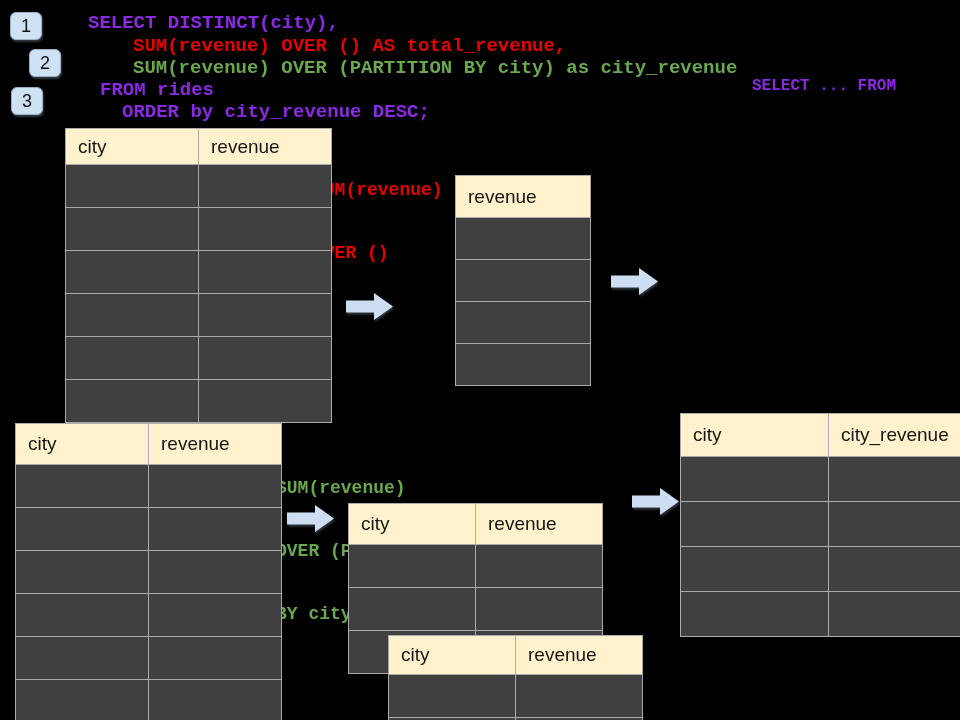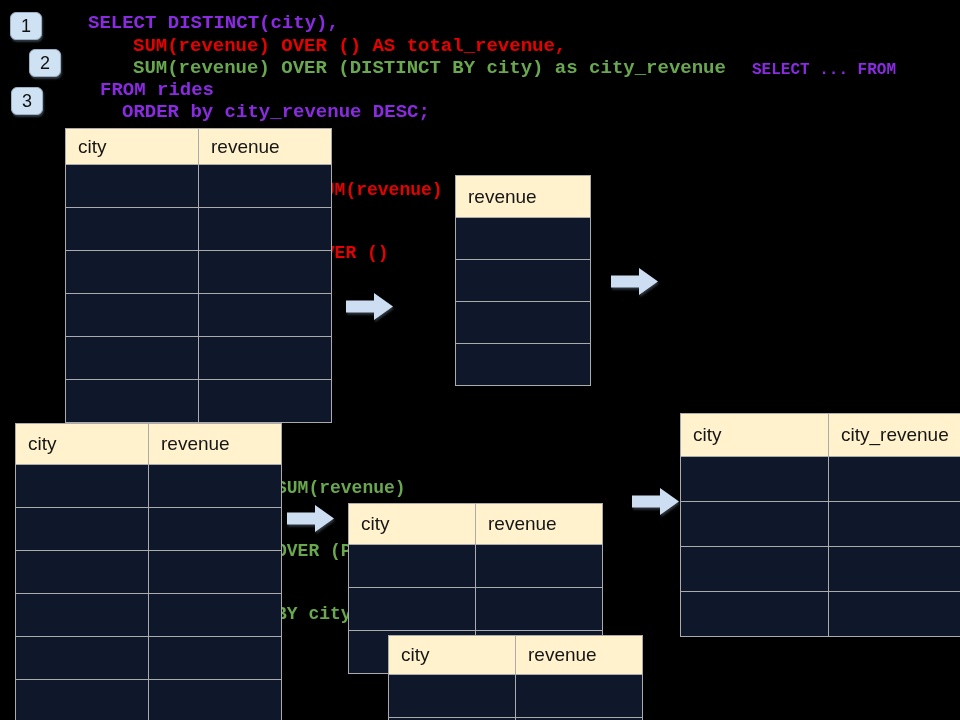--- a/index.html
+++ b/index.html
@@ -18,21 +18,21 @@
         font-weight:bold;white-space:pre;}
   .code-line{font-size:19px;line-height:22px;}
   .c-purple{color:var(--purple,#8a2be2);}
   .c-red{color:var(--red,#e60000);}
   .c-green{color:var(--green,#6aa84f);}
   .side-note{font-size:16px;line-height:20px;}
   .annot{font-size:18px;line-height:21px;}
 
   
   table{position:absolute;border-collapse:collapse;table-layout:fixed;
-        background:#0f172a;}
+        background:#404040;}
   th,td{border:1.5px solid var(--table-border,#ababab);}
   th{background:var(--header-fill,#fff2cc);color:#161616;font-weight:400;
      font-size:19px;text-align:left;padding:0 0 0 12px;}
 
   #t1{left:65px;top:128px;width:241px;}   #t1 th{height:35px;width:120px;} #t1 td{height:40px;}
   #t2{left:455px;top:175px;width:136px;}  #t2 th{height:41px;}             #t2 td{height:39px;}
   #t3{left:15px;top:423px;width:239px;}   #t3 th{height:40px;width:120px;} #t3 td{height:40px;}
   #t4{left:348px;top:503px;width:228px;}  #t4 th{height:40px;width:114px;} #t4 td{height:40px;}
   #t5{left:388px;top:635px;width:230px;z-index:5;} #t5 th{height:38px;width:114px;} #t5 td{height:40px;}
   #t6{left:680px;top:413px;width:271px;}  #t6 th{height:42px;width:135px;} #t6 td{height:42px;}
@@ -46,25 +46,25 @@
 <body>
 
 <div class="stage">
 
   <div class="badge" style="left:10px;top:12px">1</div>
   <div class="badge" style="left:29px;top:49px">2</div>
   <div class="badge" style="left:11px;top:87px">3</div>
 
   <div class="mono code-line c-purple" style="left:88px;top:12px">SELECT DISTINCT(city),</div>
   <div class="mono code-line c-red" style="left:133px;top:35px">SUM(revenue) OVER () AS total_revenue,</div>
-  <div class="mono code-line c-green" style="left:133px;top:57px">SUM(revenue) OVER (DISTINCT BY city) as city_revenue</div>
+  <div class="mono code-line c-green" style="left:133px;top:57px">SUM(revenue) OVER (PARTITION BY city) as city_revenue</div>
   <div class="mono code-line c-purple" style="left:100px;top:79px">FROM rides</div>
   <div class="mono code-line c-purple" style="left:122px;top:101px">ORDER by city_revenue DESC;</div>
 
-  <div class="mono side-note c-purple" style="left:752px;top:20px">
+  <div class="mono side-note c-purple" style="left:752px;top:36px">
     <div>SELECT ... FROM</div>
   </div>
 
   <div class="mono annot c-red" style="left:313px;top:138px">
     <div>SUM(revenue)</div>
     <div>OVER ()</div>
   </div>
 
   <div class="mono annot c-green" style="left:276px;top:436px">
     <div>SUM(revenue)</div>

